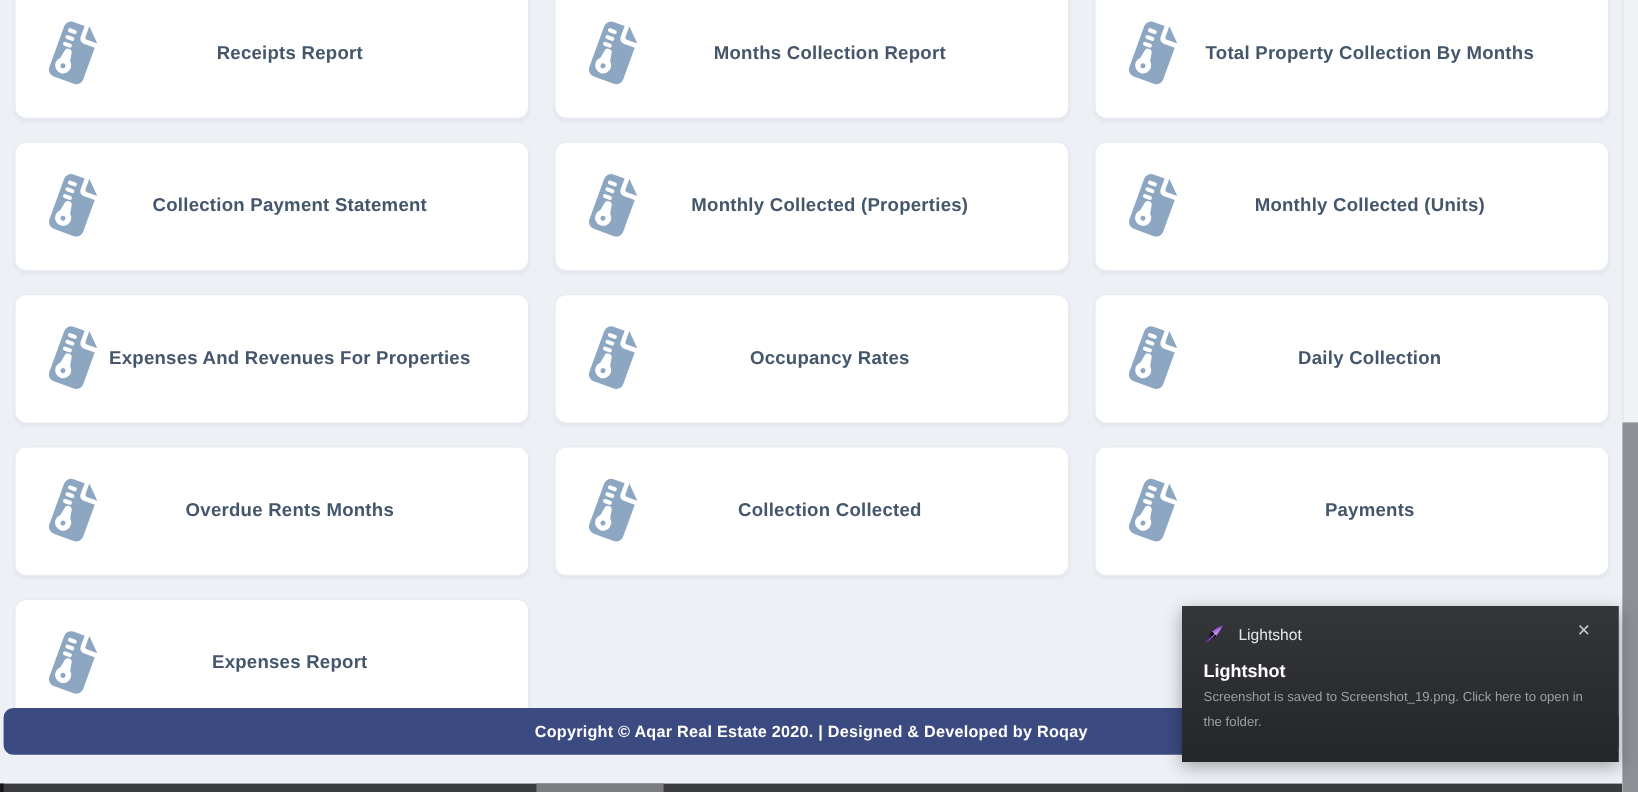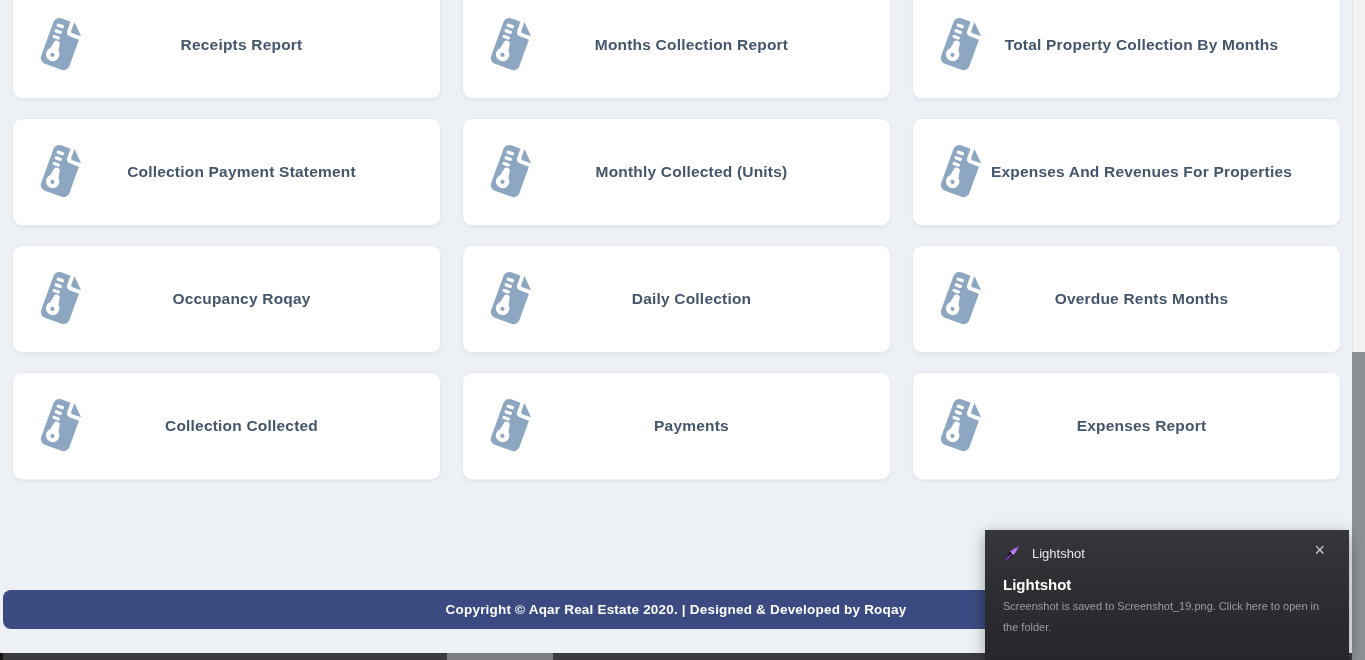--- a/index.html
+++ b/index.html
@@ -46,21 +46,21 @@
     background:#8d9196;
   }
   
   .bottombar{
     position:absolute;left:0;bottom:0;width:1352px;height:7px;background:#3a3b3e;
   }
   .bottombar-cap{position:absolute;left:0;top:0;width:3px;height:7px;background:#161617;}
   .bottombar-highlight{position:absolute;left:447px;top:0;width:106px;height:7px;background:#7c7d80;}
   
   .toast{
-    position:absolute;left:985px;top:530px;width:364px;height:130px;
+    position:absolute;left:985px;top:505px;width:364px;height:130px;
     background:linear-gradient(180deg,#343639 0%,#2b2d30 55%,#242629 100%);
     box-shadow:0 4px 14px rgba(0,0,0,.35);
     box-sizing:border-box;cursor:pointer;
   }
   .toast-header{position:absolute;left:18px;top:13px;right:16px;height:20px;display:flex;align-items:center;}
   .toast-appicon{width:19px;height:19px;flex:0 0 auto;}
   .toast-appname{margin-left:10px;font-size:13px;color:#e4e6e8;}
   .toast-close{
     position:absolute;right:24px;top:11px;color:#c9cbcd;font-size:18px;line-height:18px;
     cursor:pointer;font-weight:normal;
@@ -133,20 +133,34 @@
       <g transform="rotate(20 32 32)">
         <path fill="#8da7c3" d="M25.5 7 H36 v10.5 a4.5 4.5 0 0 0 4.5 4.5 H51 v30 a6.5 6.5 0 0 1 -6.5 6.5 h-19 A6.5 6.5 0 0 1 19 52 V13.5 A6.5 6.5 0 0 1 25.5 7 Z"></path>
         <path fill="#8da7c3" d="M40 5.8 51.9 17.8 H42 a2 2 0 0 1 -2 -2 Z"></path>
         <rect x="23.2" y="13.2" width="8.2" height="3.6" rx="1.8" fill="#ffffff"></rect>
         <rect x="23.2" y="19.6" width="8.2" height="3.6" rx="1.8" fill="#ffffff"></rect>
         <rect x="23.2" y="26.0" width="8.2" height="3.6" rx="1.8" fill="#ffffff"></rect>
         <path fill="#ffffff" d="M26.6 34.2 a3.4 3.4 0 0 1 6.8 0 l1.2 6.6 a7.2 7.2 0 1 1 -9.2 0 Z"></path>
         <circle cx="30" cy="46.8" r="2.2" fill="#8da7c3"></circle>
       </g>
     </svg>
+    <div class="card-label">Monthly Collected (Properties)</div>
+  </div>
+    <div class="card">
+    <svg class="card-icon" viewBox="0 0 64 64">
+      <g transform="rotate(20 32 32)">
+        <path fill="#8da7c3" d="M25.5 7 H36 v10.5 a4.5 4.5 0 0 0 4.5 4.5 H51 v30 a6.5 6.5 0 0 1 -6.5 6.5 h-19 A6.5 6.5 0 0 1 19 52 V13.5 A6.5 6.5 0 0 1 25.5 7 Z"></path>
+        <path fill="#8da7c3" d="M40 5.8 51.9 17.8 H42 a2 2 0 0 1 -2 -2 Z"></path>
+        <rect x="23.2" y="13.2" width="8.2" height="3.6" rx="1.8" fill="#ffffff"></rect>
+        <rect x="23.2" y="19.6" width="8.2" height="3.6" rx="1.8" fill="#ffffff"></rect>
+        <rect x="23.2" y="26.0" width="8.2" height="3.6" rx="1.8" fill="#ffffff"></rect>
+        <path fill="#ffffff" d="M26.6 34.2 a3.4 3.4 0 0 1 6.8 0 l1.2 6.6 a7.2 7.2 0 1 1 -9.2 0 Z"></path>
+        <circle cx="30" cy="46.8" r="2.2" fill="#8da7c3"></circle>
+      </g>
+    </svg>
     <div class="card-label">Monthly Collected (Units)</div>
   </div>
     <div class="card">
     <svg class="card-icon" viewBox="0 0 64 64">
       <g transform="rotate(20 32 32)">
         <path fill="#8da7c3" d="M25.5 7 H36 v10.5 a4.5 4.5 0 0 0 4.5 4.5 H51 v30 a6.5 6.5 0 0 1 -6.5 6.5 h-19 A6.5 6.5 0 0 1 19 52 V13.5 A6.5 6.5 0 0 1 25.5 7 Z"></path>
         <path fill="#8da7c3" d="M40 5.8 51.9 17.8 H42 a2 2 0 0 1 -2 -2 Z"></path>
         <rect x="23.2" y="13.2" width="8.2" height="3.6" rx="1.8" fill="#ffffff"></rect>
         <rect x="23.2" y="19.6" width="8.2" height="3.6" rx="1.8" fill="#ffffff"></rect>
         <rect x="23.2" y="26.0" width="8.2" height="3.6" rx="1.8" fill="#ffffff"></rect>
@@ -161,21 +175,21 @@
       <g transform="rotate(20 32 32)">
         <path fill="#8da7c3" d="M25.5 7 H36 v10.5 a4.5 4.5 0 0 0 4.5 4.5 H51 v30 a6.5 6.5 0 0 1 -6.5 6.5 h-19 A6.5 6.5 0 0 1 19 52 V13.5 A6.5 6.5 0 0 1 25.5 7 Z"></path>
         <path fill="#8da7c3" d="M40 5.8 51.9 17.8 H42 a2 2 0 0 1 -2 -2 Z"></path>
         <rect x="23.2" y="13.2" width="8.2" height="3.6" rx="1.8" fill="#ffffff"></rect>
         <rect x="23.2" y="19.6" width="8.2" height="3.6" rx="1.8" fill="#ffffff"></rect>
         <rect x="23.2" y="26.0" width="8.2" height="3.6" rx="1.8" fill="#ffffff"></rect>
         <path fill="#ffffff" d="M26.6 34.2 a3.4 3.4 0 0 1 6.8 0 l1.2 6.6 a7.2 7.2 0 1 1 -9.2 0 Z"></path>
         <circle cx="30" cy="46.8" r="2.2" fill="#8da7c3"></circle>
       </g>
     </svg>
-    <div class="card-label">Occupancy Roqay</div>
+    <div class="card-label">Occupancy Rates</div>
   </div>
     <div class="card">
     <svg class="card-icon" viewBox="0 0 64 64">
       <g transform="rotate(20 32 32)">
         <path fill="#8da7c3" d="M25.5 7 H36 v10.5 a4.5 4.5 0 0 0 4.5 4.5 H51 v30 a6.5 6.5 0 0 1 -6.5 6.5 h-19 A6.5 6.5 0 0 1 19 52 V13.5 A6.5 6.5 0 0 1 25.5 7 Z"></path>
         <path fill="#8da7c3" d="M40 5.8 51.9 17.8 H42 a2 2 0 0 1 -2 -2 Z"></path>
         <rect x="23.2" y="13.2" width="8.2" height="3.6" rx="1.8" fill="#ffffff"></rect>
         <rect x="23.2" y="19.6" width="8.2" height="3.6" rx="1.8" fill="#ffffff"></rect>
         <rect x="23.2" y="26.0" width="8.2" height="3.6" rx="1.8" fill="#ffffff"></rect>
         <path fill="#ffffff" d="M26.6 34.2 a3.4 3.4 0 0 1 6.8 0 l1.2 6.6 a7.2 7.2 0 1 1 -9.2 0 Z"></path>

